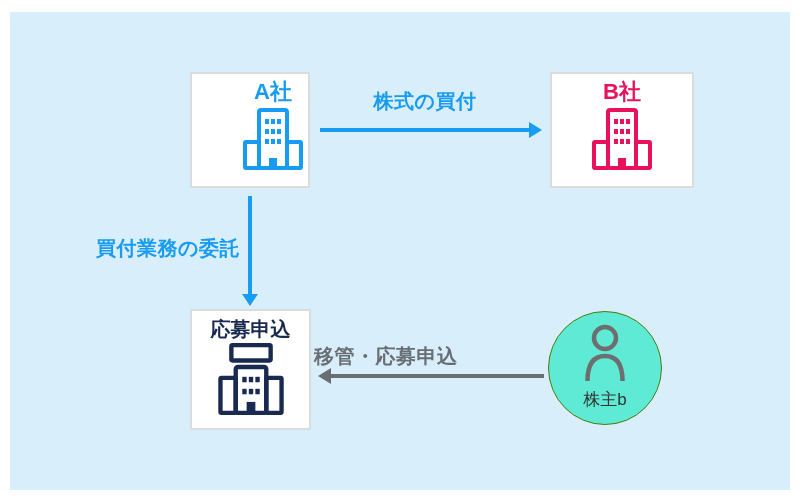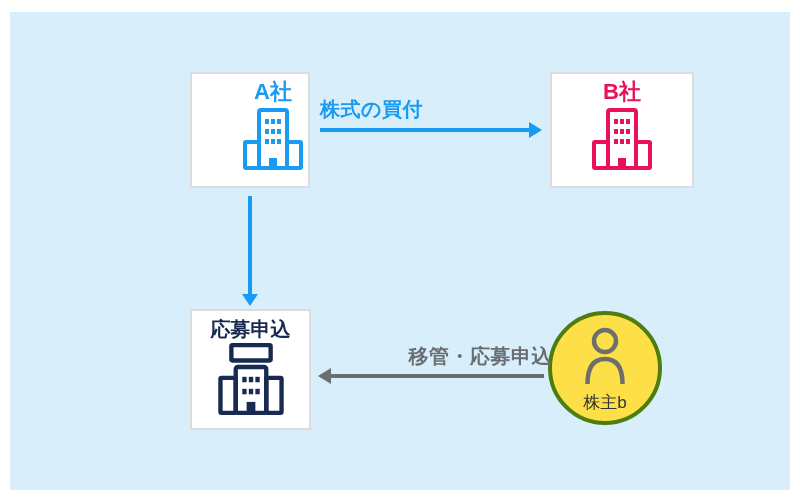--- a/index.html
+++ b/index.html
@@ -36,22 +36,22 @@
   .node-title { font-weight: bold; font-size: 22px; margin-top: 4px; line-height: 28px; }
   .title-a { color: var(--blue); }
   .title-b { color: var(--pink); }
   .title-sec { color: var(--navy); font-size: 20px; line-height: 26px; margin-top: 5px; }
   .icon-blue { color: var(--blue); margin-top: 2px; }
   .icon-pink { color: var(--pink); margin-top: 2px; }
   .icon-navy { color: var(--navy); margin-top: 1px; }
   .circle-node {
     position: absolute; left: 548px; top: 311px;
     width: 114px; height: 114px;
-    background: #fde047; border-radius: 50%;
-    border: 4px solid #4d7c0f;
+    background: #5eead4; border-radius: 50%;
+    border: 1px solid #4d7c0f;
     display: flex; flex-direction: column; align-items: center;
   }
   .person-icon { color: #6e6e6e; margin-top: 11px; }
   .shareholder-label { font-size: 17px; font-weight: 500; color: var(--dark); margin-top: 1px; }
   .arrow-line { position: absolute; }
   .line-purchase { left: 320px; top: 128px; width: 210px; height: 4px; background: var(--blue); }
   .head-purchase {
     position: absolute; left: 529px; top: 122px; width: 0; height: 0;
     border-top: 8px solid transparent; border-bottom: 8px solid transparent;
     border-left: 13px solid var(--blue);
@@ -65,23 +65,23 @@
   .line-transfer { left: 331px; top: 374px; width: 213px; height: 4px; background: var(--gray); }
   .head-transfer {
     position: absolute; left: 318px; top: 368px; width: 0; height: 0;
     border-top: 8px solid transparent; border-bottom: 8px solid transparent;
     border-right: 13px solid var(--gray);
   }
   .flow-label {
     position: absolute; font-size: 20px; font-weight: bold; line-height: 24px;
     letter-spacing: 0.5px;
   }
-  .label-purchase { left: 320px; top: 97px; width: 210px; text-align: left; color: var(--blue); }
+  .label-purchase { left: 320px; top: 89px; width: 210px; text-align: center; color: var(--blue); }
   .label-entrust { left: 38px; top: 236px; width: 202px; text-align: right; color: var(--blue); }
-  .label-transfer { left: 339px; top: 344px; width: 213px; text-align: right; color: var(--gray); }
+  .label-transfer { left: 314px; top: 344px; width: 213px; text-align: left; color: var(--gray); }
 </style>
 </head>
 <body>
 
 <div class="stage">
   <div class="panel"></div>
 
   <div class="node-box box-a">
     <div class="node-title title-a">A社</div>
     <span class="icon-blue">
@@ -158,17 +158,18 @@
     </span>
     <div class="shareholder-label">株主b</div>
   </div>
 
   <div class="arrow-line line-purchase"></div>
   <div class="head-purchase"></div>
   <div class="flow-label label-purchase">株式の買付</div>
 
   <div class="arrow-line line-entrust"></div>
   <div class="head-entrust"></div>
+  <div class="flow-label label-entrust">買付業務の委託</div>
 
   <div class="arrow-line line-transfer"></div>
   <div class="head-transfer"></div>
   <div class="flow-label label-transfer">移管・応募申込</div>
 </div>
 
 </body></html>

